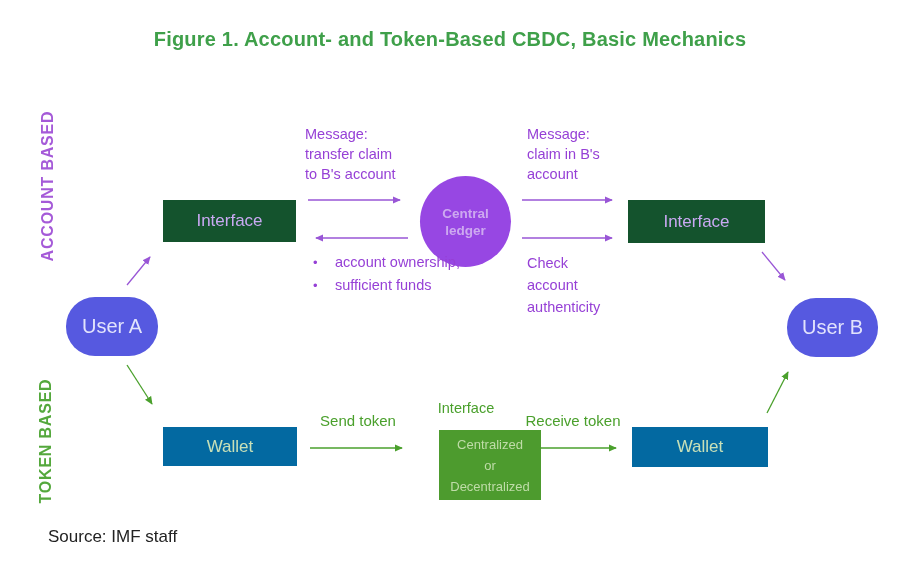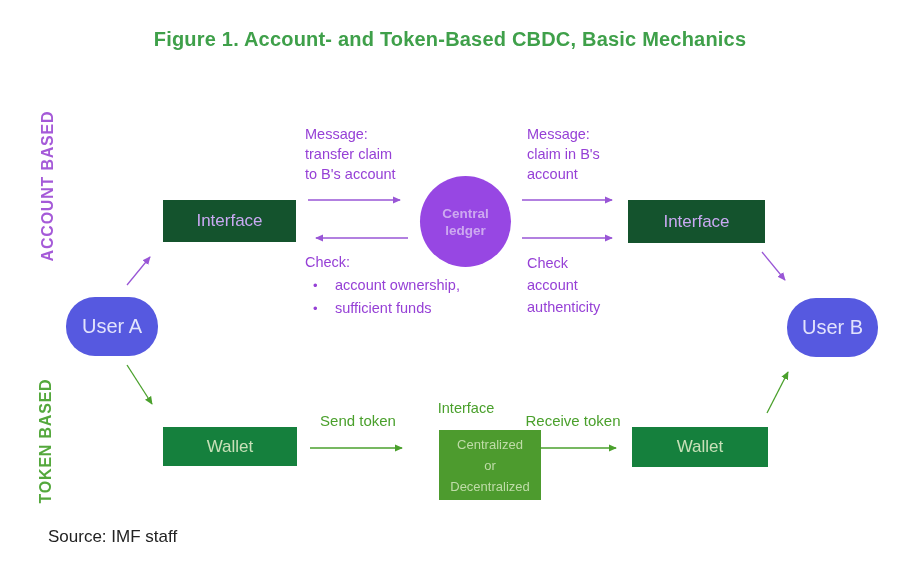--- a/index.html
+++ b/index.html
@@ -36,21 +36,21 @@
   .pbox{background:#14532d;color:#C9A9F2;font-size:17px;}
   .pbox-l{left:163px;top:200px;width:133px;height:42px;}
   .pbox-r{left:628px;top:200px;width:137px;height:43px;}
 
   .circle{
     left:420px;top:176px;width:91px;height:91px;border-radius:50%;
     background:#9747E3;color:#CDA9F0;font-size:13.5px;line-height:17px;
   }
   .circle .inner{width:58px;font-weight:bold;}
 
-  .gbox{background:#15803d;color:#C8E0B8;font-size:17px;}
+  .gbox{background:#0369a1;color:#C8E0B8;font-size:17px;}
   .gbox-l{left:163px;top:427px;width:134px;height:39px;}
   .gbox-r{left:632px;top:427px;width:136px;height:40px;}
 
   .settle-label{
     position:absolute;left:405px;top:400px;width:122px;text-align:center;
     color:#4AA02C;font-size:14.5px;
   }
   .settle-box{
     left:415px;top:430px;width:102px;height:70px;flex-direction:column;
     background:#4D9B2E;color:#BFDCA8;font-size:13px;line-height:21px;margin-left:24px;
@@ -131,21 +131,20 @@
     <div>to B's account</div>
   </div>
 
   <div class="ann purple msg-claim">
     <div>Message:</div>
     <div>claim in B's</div>
     <div>account</div>
   </div>
 
   <div class="ann purple check-left">
-    <div>Check:</div>
     <div class="bullet-row">
       <span class="bullet-dot">•</span>
       <span>account ownership,</span>
     </div>
     <div class="bullet-row">
       <span class="bullet-dot">•</span>
       <span>sufficient funds</span>
     </div>
   </div>
 

